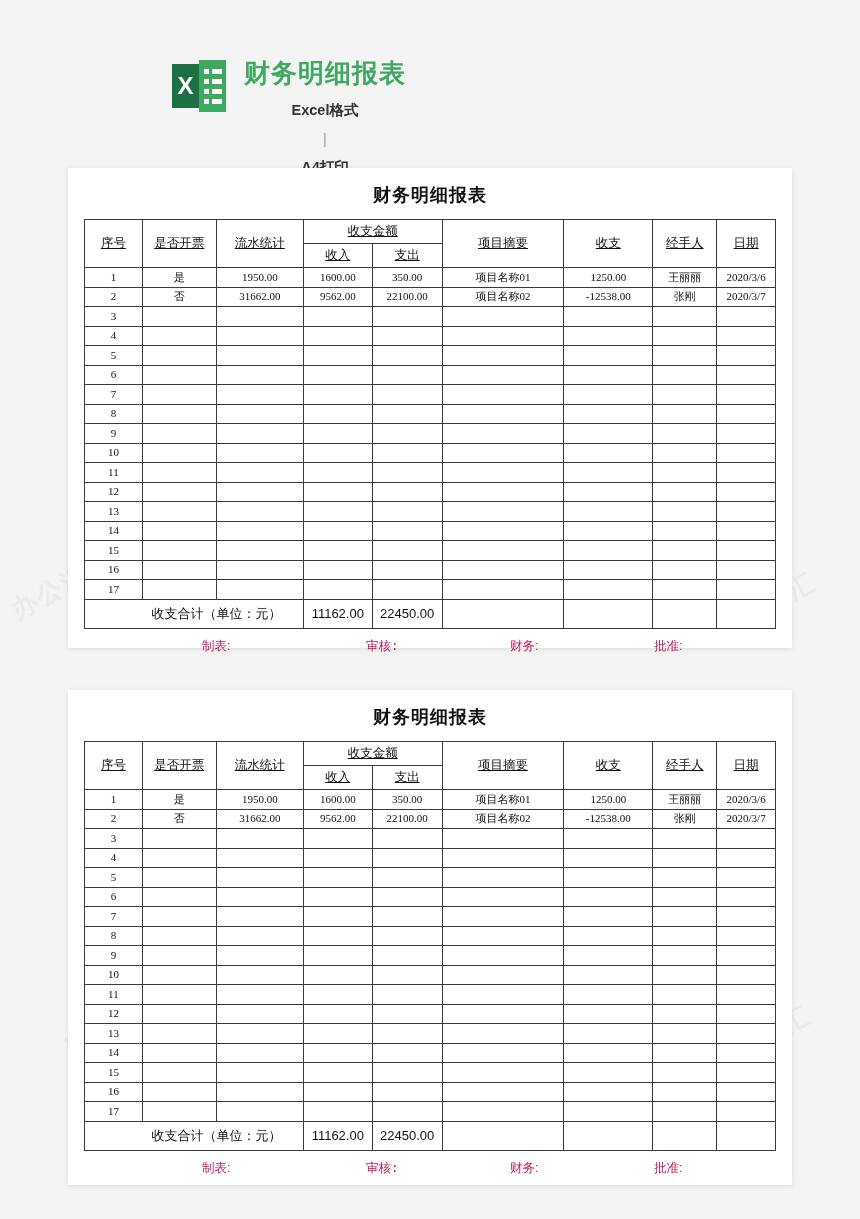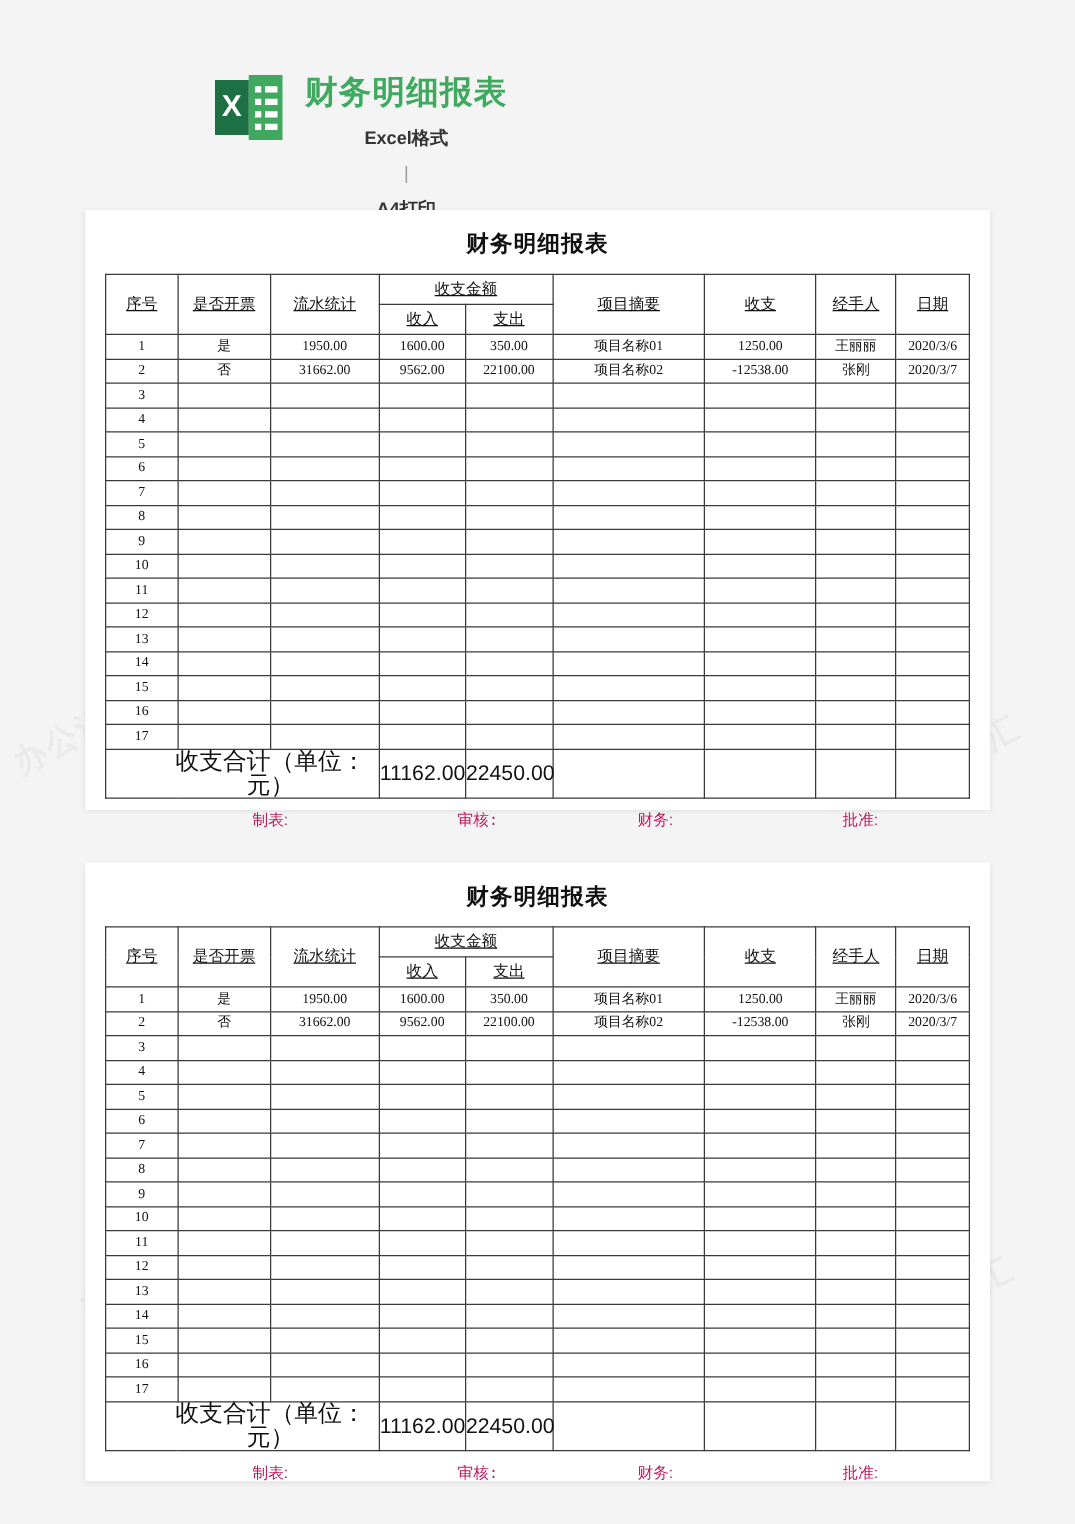--- a/index.html
+++ b/index.html
@@ -131,40 +131,40 @@
     font-weight: 400;
     font-size: 12.5px;
     font-family: "Liberation Sans", "DejaVu Sans", sans-serif;
     height: 24px;
     text-decoration: underline;
   }
   table.fin td { height: 19.3px; }
   table.fin tr.datarow td { height: 19.5px; }
   table.fin tr.total td {
     height: 29px;
-    font-size: 17px;
+    font-size: 13px;
     font-family: "Liberation Sans", "DejaVu Sans", sans-serif;
   }
-  table.fin tr.total td.tlabel { font-size: 19px; padding-left: 45px; }
+  table.fin tr.total td.tlabel { font-size: 13px; padding-left: 45px; }
   td.num, td.idx { font-family: "Liberation Serif", "DejaVu Serif", serif; }
 
   .sign-row {
     width: 692px;
     margin: 9px auto 0 auto;
     display: flex;
     font-size: 12.5px;
     color: #be185d;
     position: relative;
     height: 20px;
   }
   .sign-row span { position: absolute; }
   .sign-row span:nth-child(1) { left: 118px; }
   .sign-row span:nth-child(2) { left: 282px; font-family: Liberation Mono, monospace; }
   .sign-row span:nth-child(3) { left: 426px; }
-  .sign-row span:nth-child(4) { left: 590px; }
+  .sign-row span:nth-child(4) { left: 570px; }
 </style>
 </head>
 <body>
 
 <div class="page">
 
   <div class="wm" style="left:8px;  top:575px;">办公汇</div>
   <div class="wm" style="left:98px; top:585px;">办公汇</div>
   <div class="wm" style="left:418px;top:588px;">办公汇</div>
   <div class="wm" style="left:735px;top:582px;">办公汇</div>

